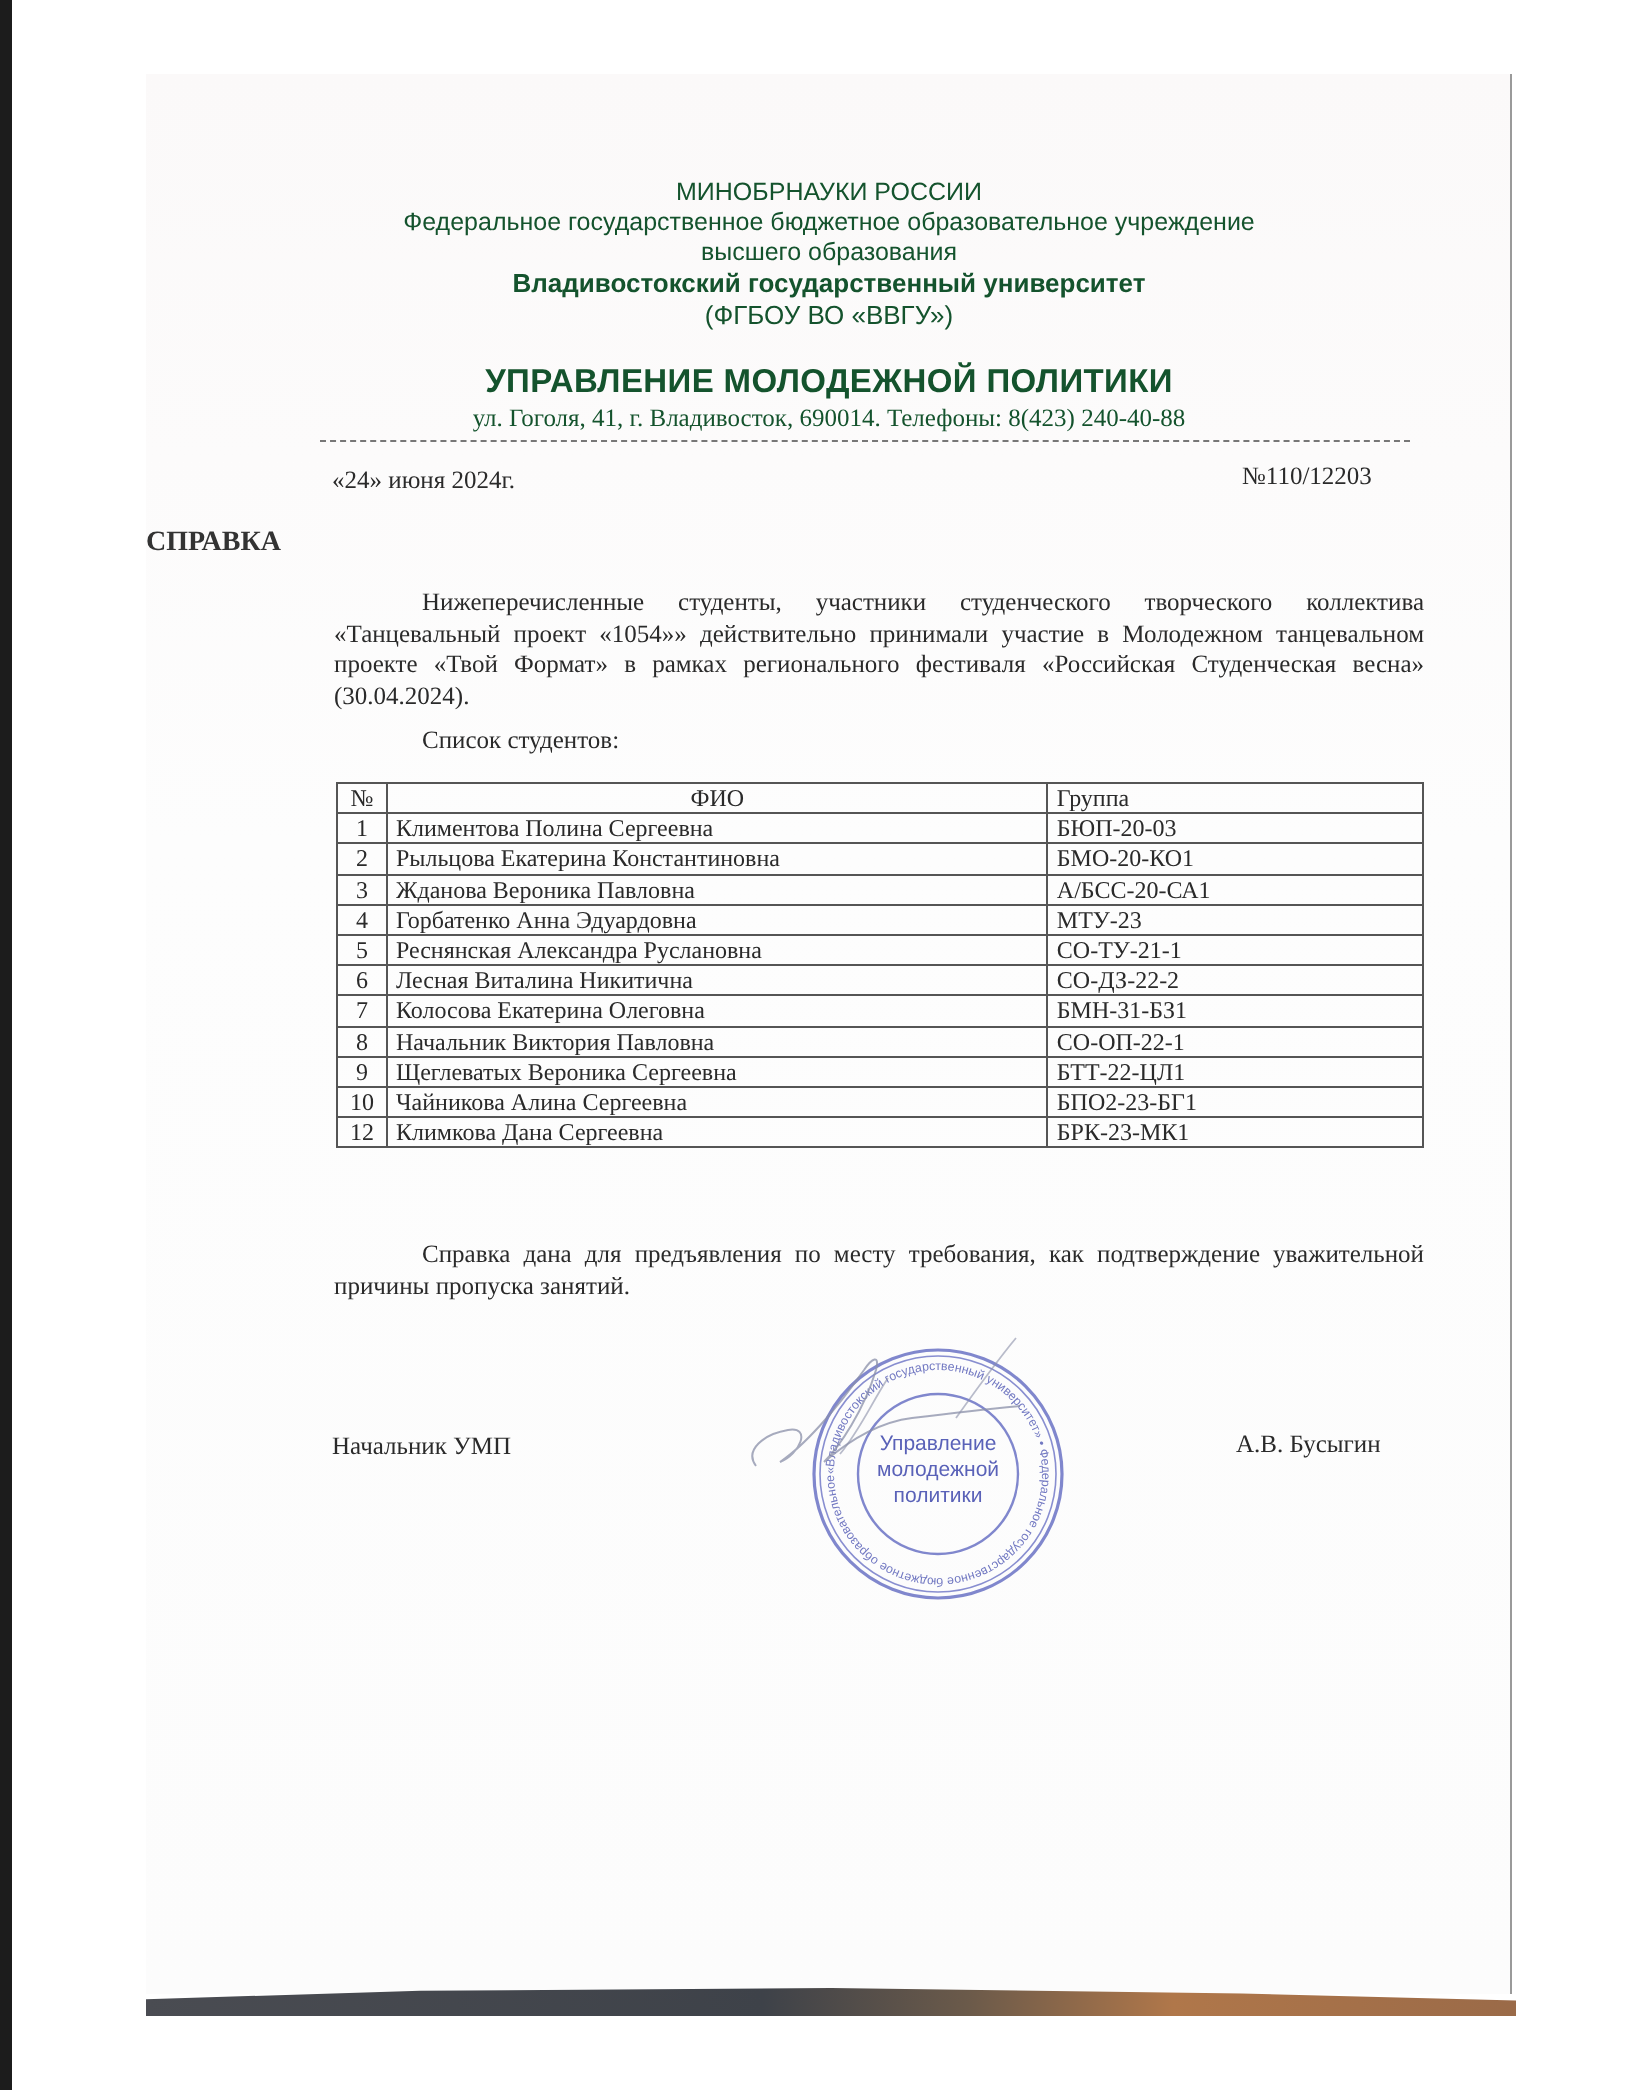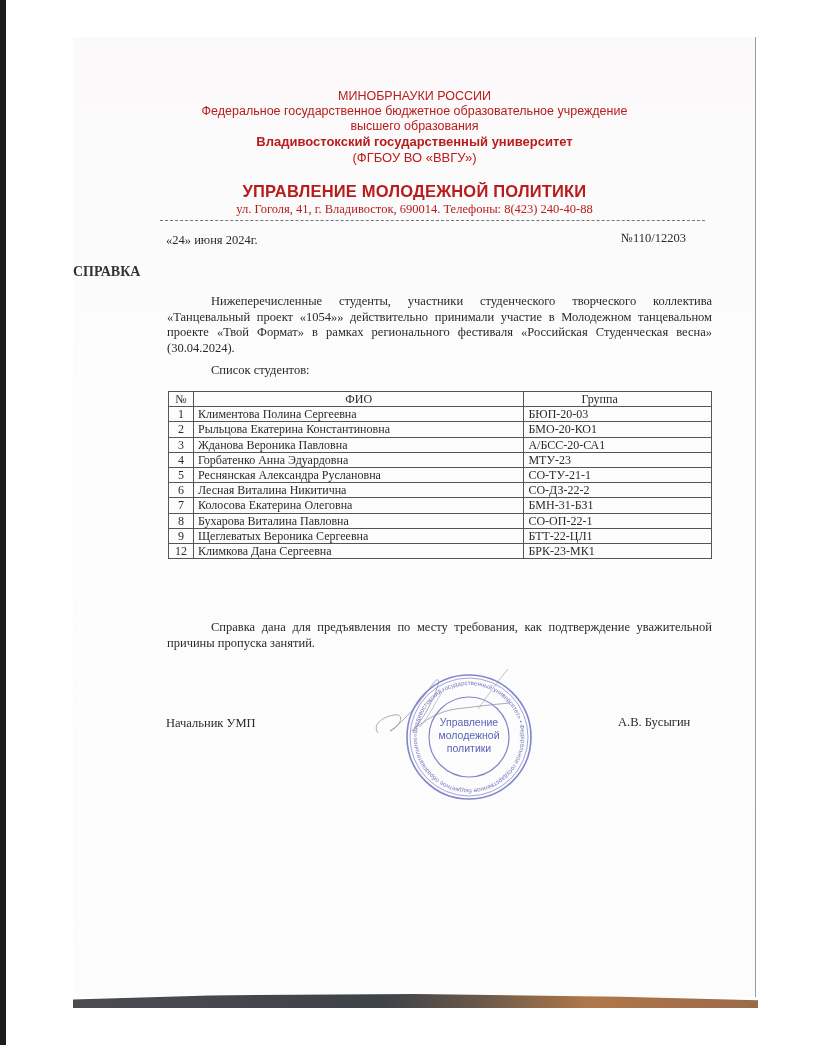--- a/index.html
+++ b/index.html
@@ -12,21 +12,21 @@
       position: absolute; left: 73px; top: 37px; width: 683px; height: 960px;
       background: linear-gradient(180deg, #fbf9f9 0%, #fdfdfd 40%, #fcfcfc 100%);
       border-right: 1.5px solid #9a9a9a;
     }
     .bottom-edge {
       position: absolute; left: 73px; top: 994px; width: 685px; height: 14px;
       background: linear-gradient(90deg, #4a4c52 0%, #3e4249 45%, #6b5a4a 60%, #b0774a 75%, #9a6a48 100%);
       clip-path: polygon(0 40%, 20% 10%, 50% 0, 80% 20%, 100% 45%, 100% 100%, 0 100%);
     }
 
-    .hdr { position: absolute; left: 73px; width: 683px; text-align: center; font-family: "Liberation Sans", "DejaVu Sans", sans-serif; color: #b91c1c; }
+    .hdr { position: absolute; left: 73px; width: 683px; text-align: center; font-family: "Liberation Sans", "DejaVu Sans", sans-serif; color: #14532d; }
     .h-ministry { top: 89px; font-size: 12.5px; }
     .h-federal { top: 104px; font-size: 12.5px; }
     .h-higher { top: 119px; font-size: 12.5px; }
     .h-univ { top: 134px; font-size: 13px; font-weight: bold; }
     .h-abbr { top: 150px; font-size: 13px; font-weight: normal; }
     .h-dept { top: 182px; font-size: 16.5px; font-weight: bold; letter-spacing: 0.2px; }
     .h-address { top: 202px; font-size: 12.5px; font-family: "Liberation Serif", serif; }
 
     .dash-line { position: absolute; left: 160px; top: 220px; width: 545px; border-top: 1px dashed #777; }
 
@@ -45,21 +45,21 @@
       position: absolute; left: 168px; top: 391px; width: 544px;
       border-collapse: collapse; font-size: 12px;
     }
     table.students th, table.students td {
       border: 1px solid #555; height: 15.2px; padding: 0 4px; line-height: 14px; font-weight: normal; white-space: nowrap;
     }
     table.students th { }
     .col-num { width: 25px; text-align: center !important; }
     .col-name { width: 331px; }
     .col-group { width: 188px; }
-    table.students th.col-group { text-align: center; padding-right: 40px; }
+    table.students th.col-group { text-align: left; padding-right: 40px; }
 
     .closing {
       position: absolute; left: 167px; width: 545px; top: 620px;
       font-size: 12.5px; line-height: 15.5px; text-align: justify; text-indent: 44px;
     }
 
     .signer-title { position: absolute; left: 166px; top: 716px; font-size: 12.5px; }
     .signer-name { position: absolute; left: 618px; top: 715px; font-size: 12.5px; }
 
     .stamp {
@@ -136,27 +136,32 @@
         <td>Лесная Виталина Никитична</td>
         <td>СО-ДЗ-22-2</td>
       </tr>
     <tr>
         <td class="col-num">7</td>
         <td>Колосова Екатерина Олеговна</td>
         <td>БМН-31-БЗ1</td>
       </tr>
     <tr>
         <td class="col-num">8</td>
-        <td>Бухарова Виталина Павловна</td>
+        <td>Начальник Виктория Павловна</td>
         <td>СО-ОП-22-1</td>
       </tr>
     <tr>
         <td class="col-num">9</td>
         <td>Щеглеватых Вероника Сергеевна</td>
         <td>БТТ-22-ЦЛ1</td>
+      </tr>
+    <tr>
+        <td class="col-num">10</td>
+        <td>Чайникова Алина Сергеевна</td>
+        <td>БПО2-23-БГ1</td>
       </tr>
     <tr>
         <td class="col-num">12</td>
         <td>Климкова Дана Сергеевна</td>
         <td>БРК-23-МК1</td>
       </tr>
   </tbody>
 </table>
 
 <div class="closing">Справка дана для предъявления по месту требования, как подтверждение уважительной причины пропуска занятий.</div>

